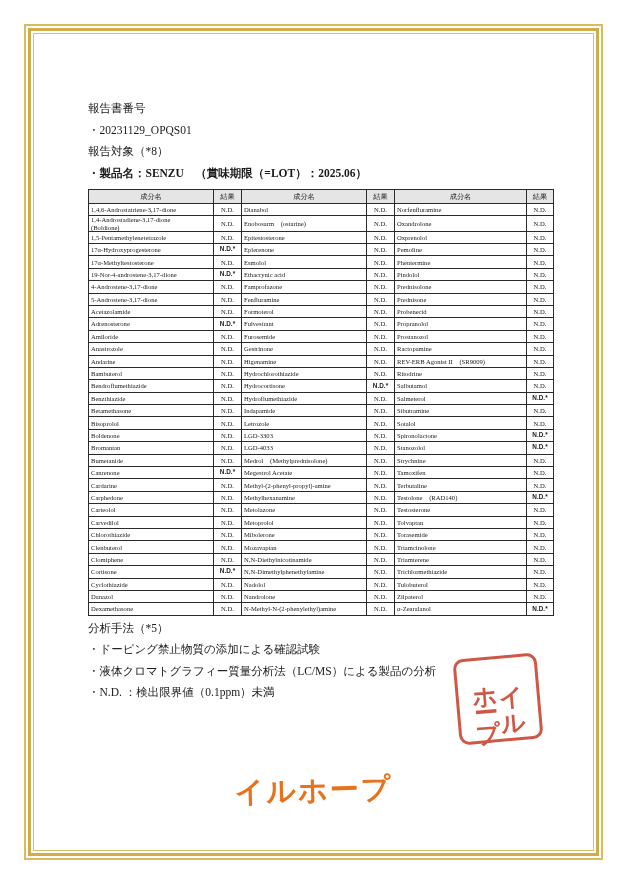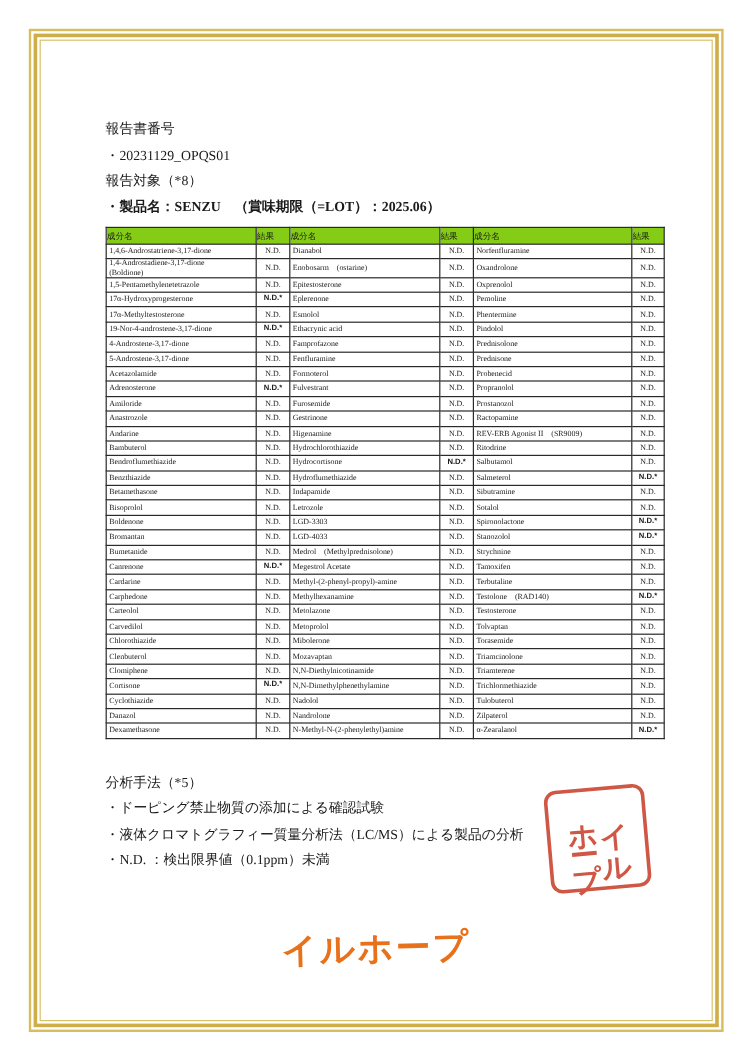--- a/index.html
+++ b/index.html
@@ -13,33 +13,33 @@
   .f1{inset:24px;border:2px solid #d9bc5d;}
   .f2{inset:28px;border:3px solid #cfae48;}
   .f3{inset:33px;border:1px solid #dcc26a;}
 
   .content{position:absolute;left:88px;top:98px;width:459px;}
   .hline{font-size:11.5px;line-height:21.5px;white-space:pre-wrap;}
   .bold{font-weight:bold;}
 
   table{border-collapse:collapse;table-layout:fixed;width:459px;margin-top:5px;}
   th,td{border:1px solid #2a2a2a;overflow:hidden;}
-  th{background:#84cc16;text-align:left;height:13px;font-weight:normal;font-size:7.2px;padding:0;}
+  th{background:#e5e5e5;text-align:center;height:13px;font-weight:normal;font-size:7.2px;padding:0;}
   td{height:11.4px;line-height:1.08;font-size:6.6px;padding:0 2px;}
   th:nth-child(1){width:124px}
   th:nth-child(2){width:27px}
   th:nth-child(3){width:124px}
   th:nth-child(4){width:27px}
   th:nth-child(5){width:131px}
   th:nth-child(6){width:26px}
   .c-name{text-align:left;white-space:pre-line;}
   .c-res{text-align:center;padding:0;}
   td.star{font-weight:bold;font-family:"Liberation Sans","DejaVu Sans",sans-serif;font-size:6.4px;}
 
-  .notes{margin-top:27px;}
+  .notes{margin-top:2px;}
   .ndsym{font-family:"Liberation Serif","DejaVu Serif",serif;}
   .ndsym.bold{font-family:"Liberation Sans","DejaVu Sans",sans-serif;font-size:11px;}
 
   .seal{
     position:absolute;left:456px;top:656px;width:84px;height:86px;
     border:3.5px solid #c8402c;border-radius:10px;
     transform:rotate(-5deg);
     display:flex;flex-direction:row-reverse;justify-content:center;align-items:center;
     gap:2px;padding:2px;box-sizing:border-box;opacity:.88;
   }

